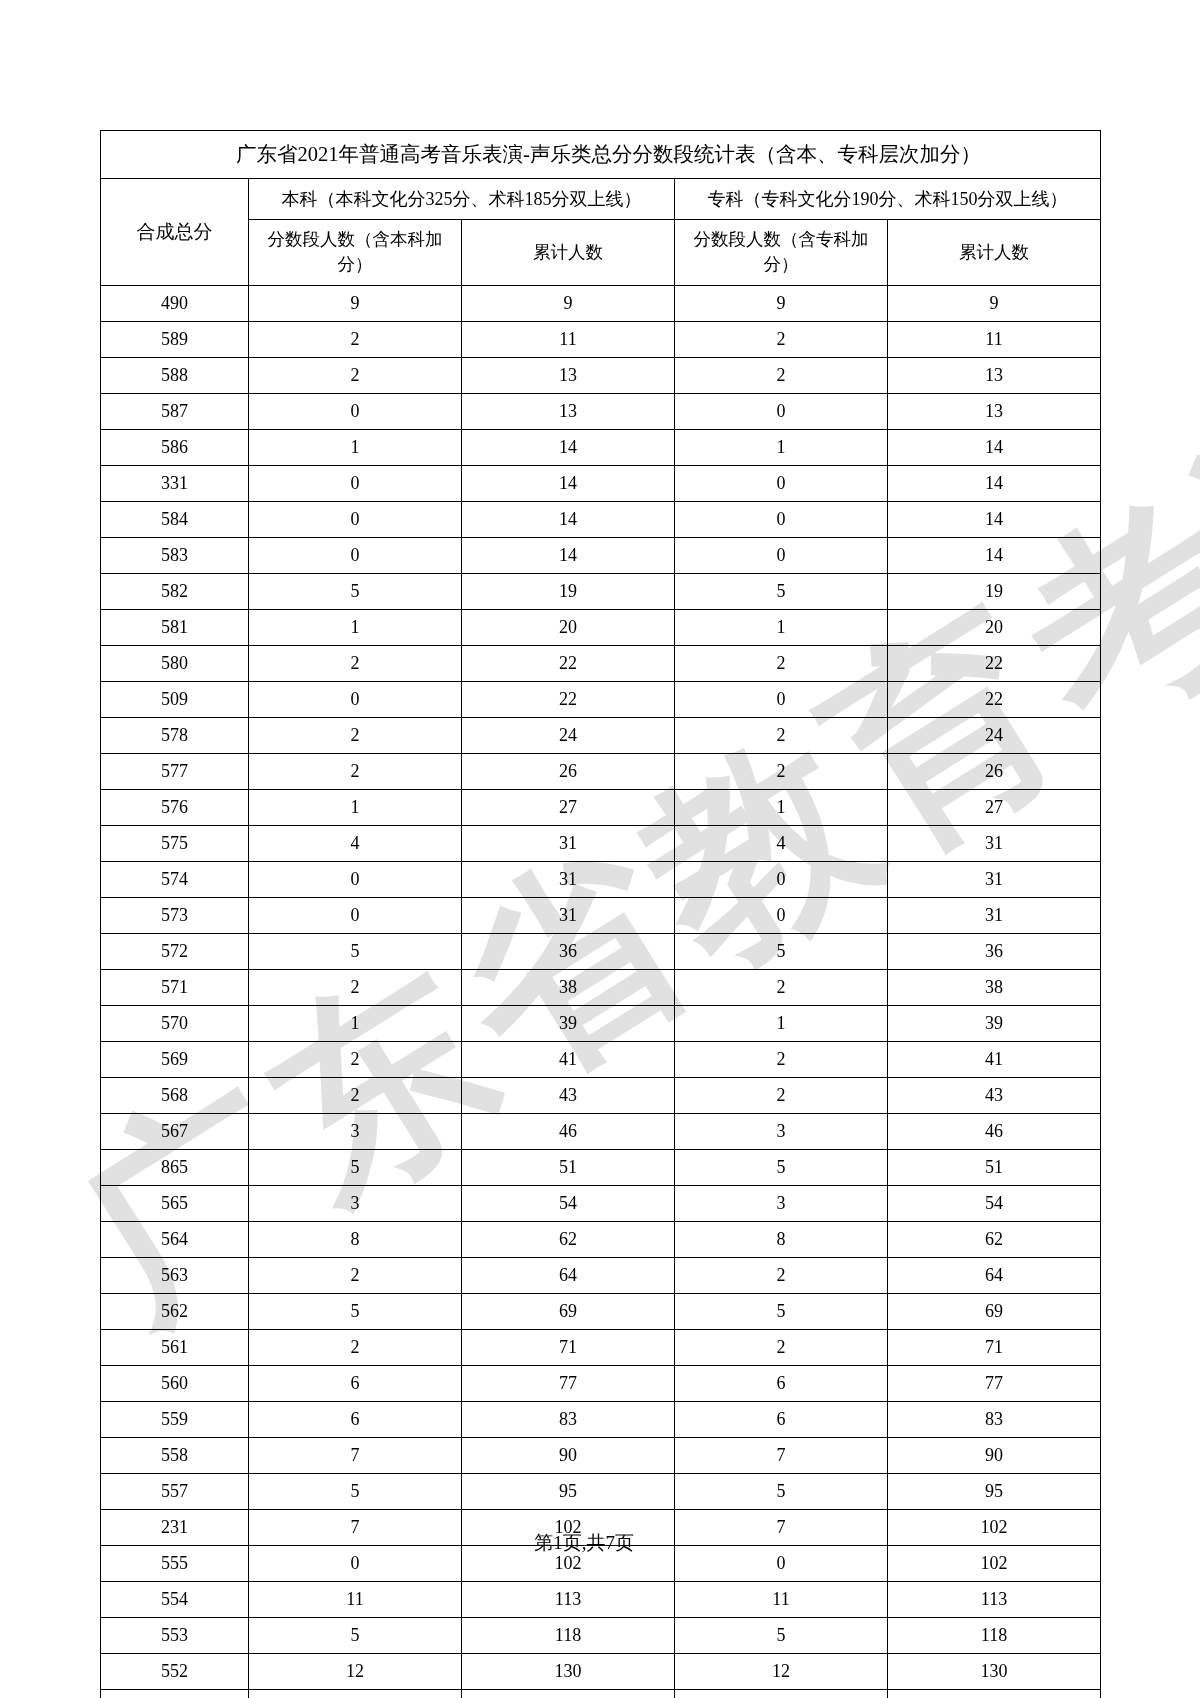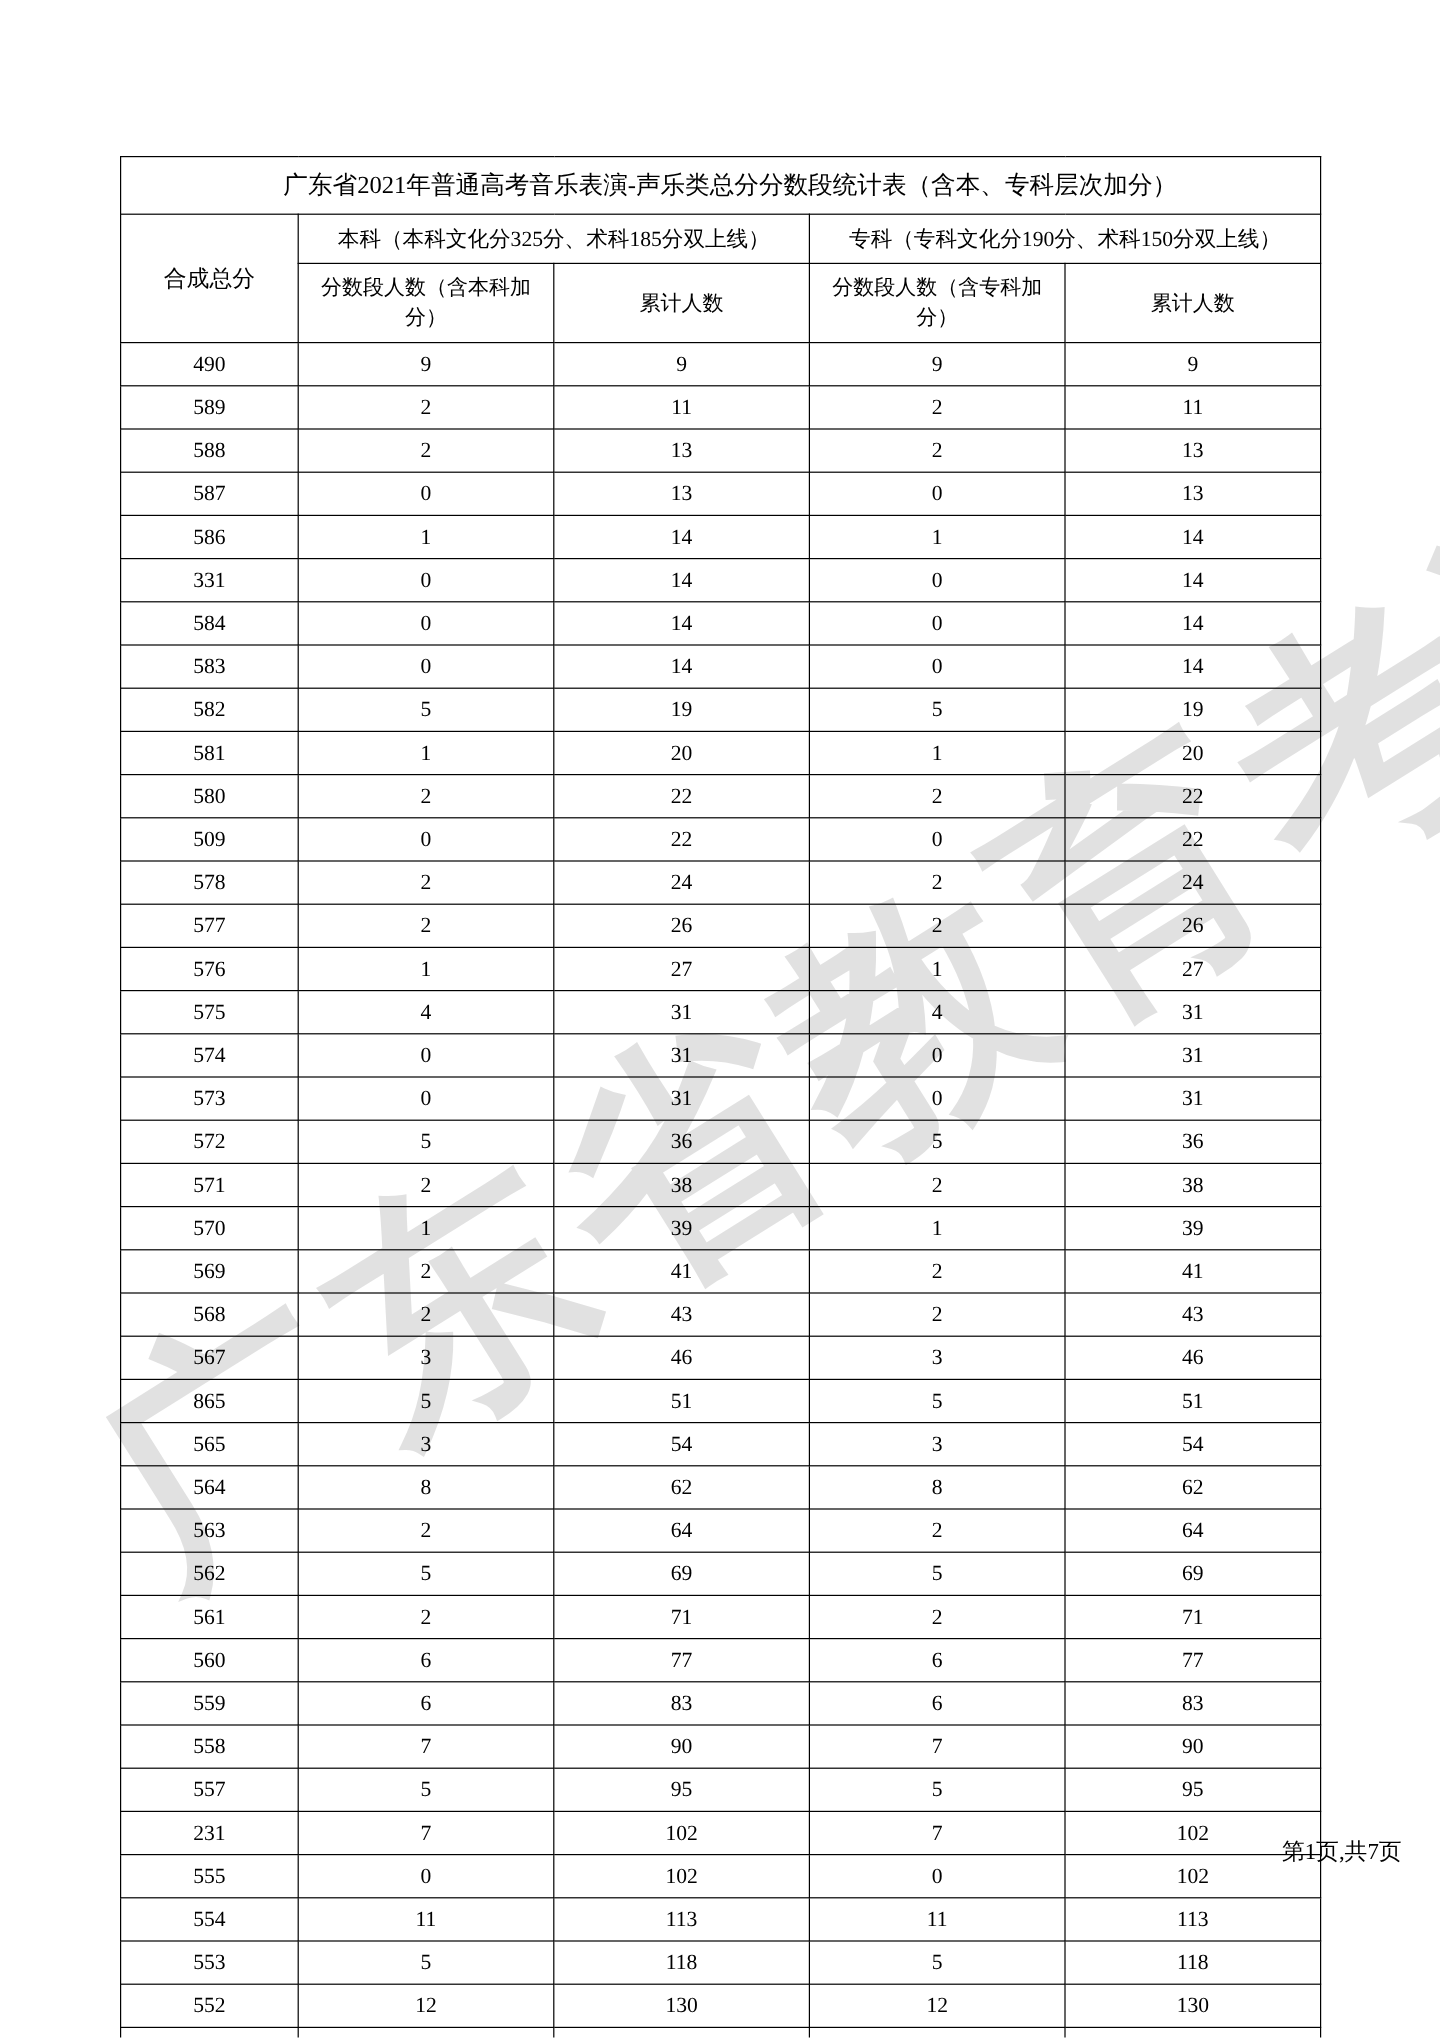--- a/index.html
+++ b/index.html
@@ -97,21 +97,21 @@
   .col-a { width: 213px; }
   .col-b { width: 213px; }
   .col-c { width: 213px; }
   .col-d { width: 213px; }
 
   .footer {
     position: absolute;
     left: 0;
     top: 1530px;
     width: 1168px;
-    text-align: right;
+    text-align: center;
     font-size: 19px;
     font-family: "Liberation Serif", serif;
     z-index: 10;
   }
 </style>
 </head>
 <body>
 
 <div class="watermark">
   <div class="watermark-text wm1">广东省教育考试院</div>

